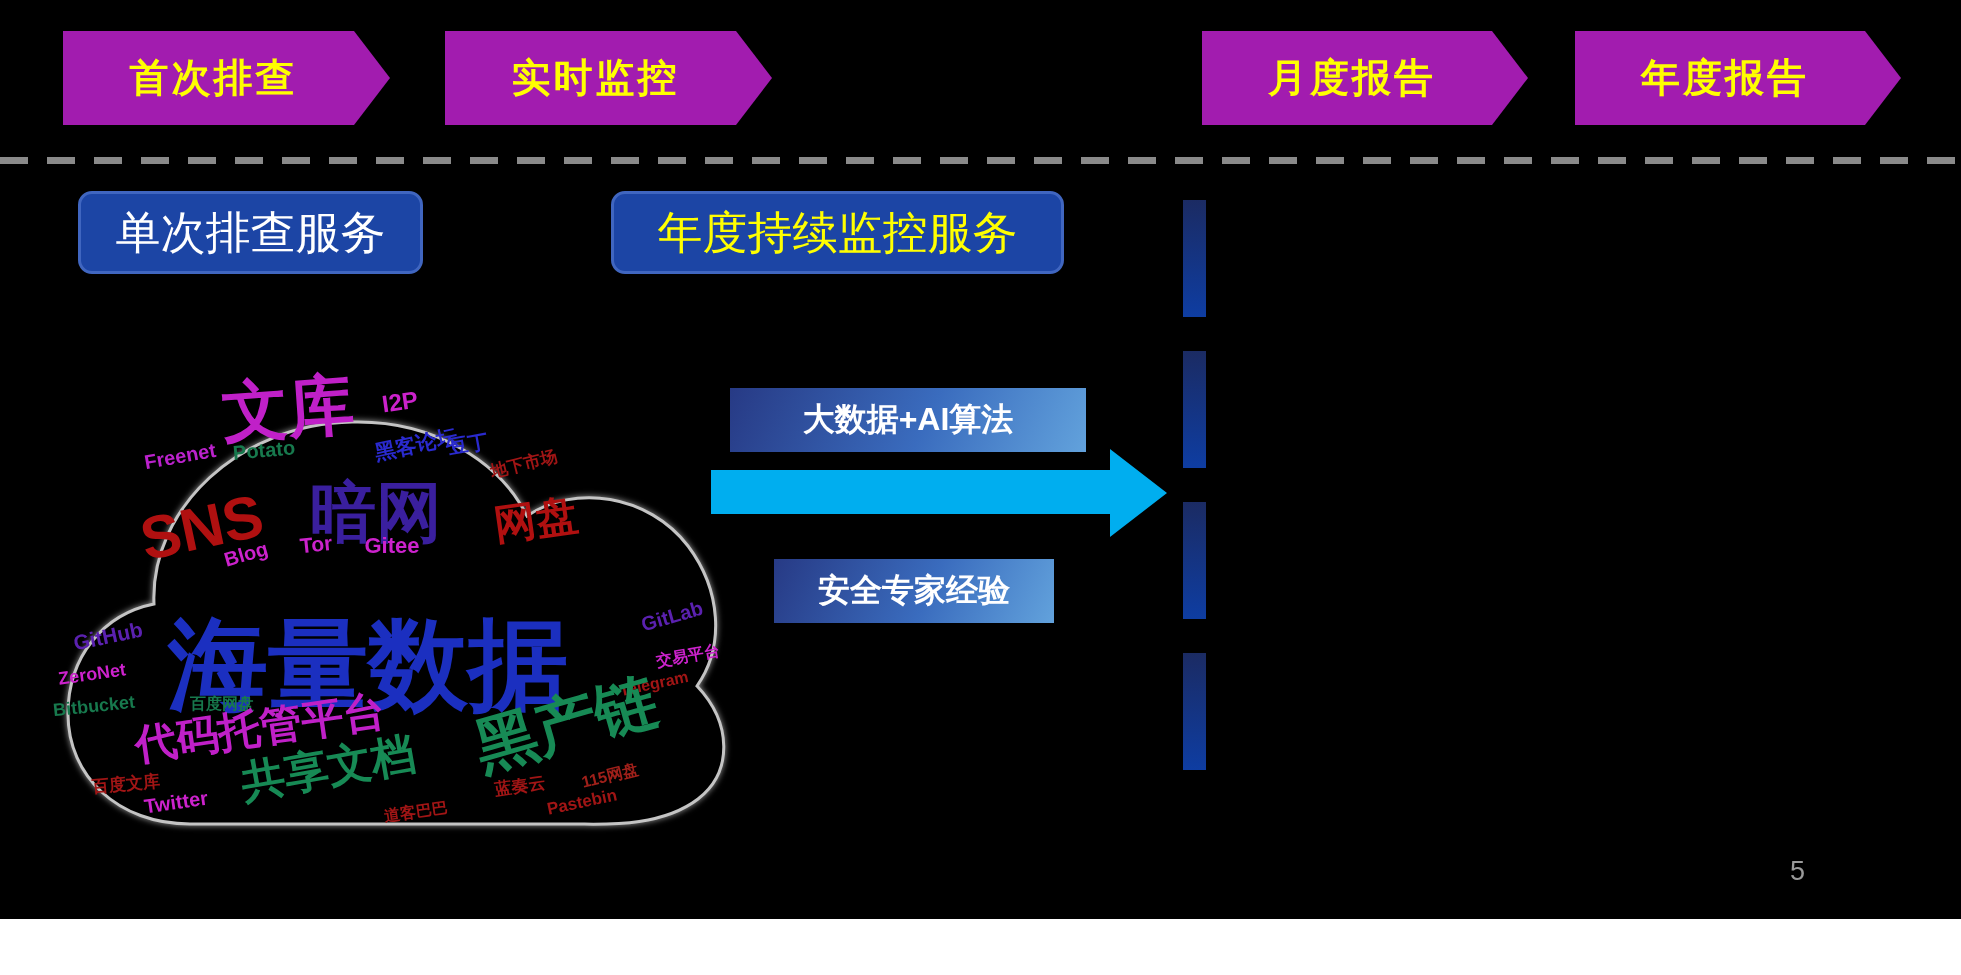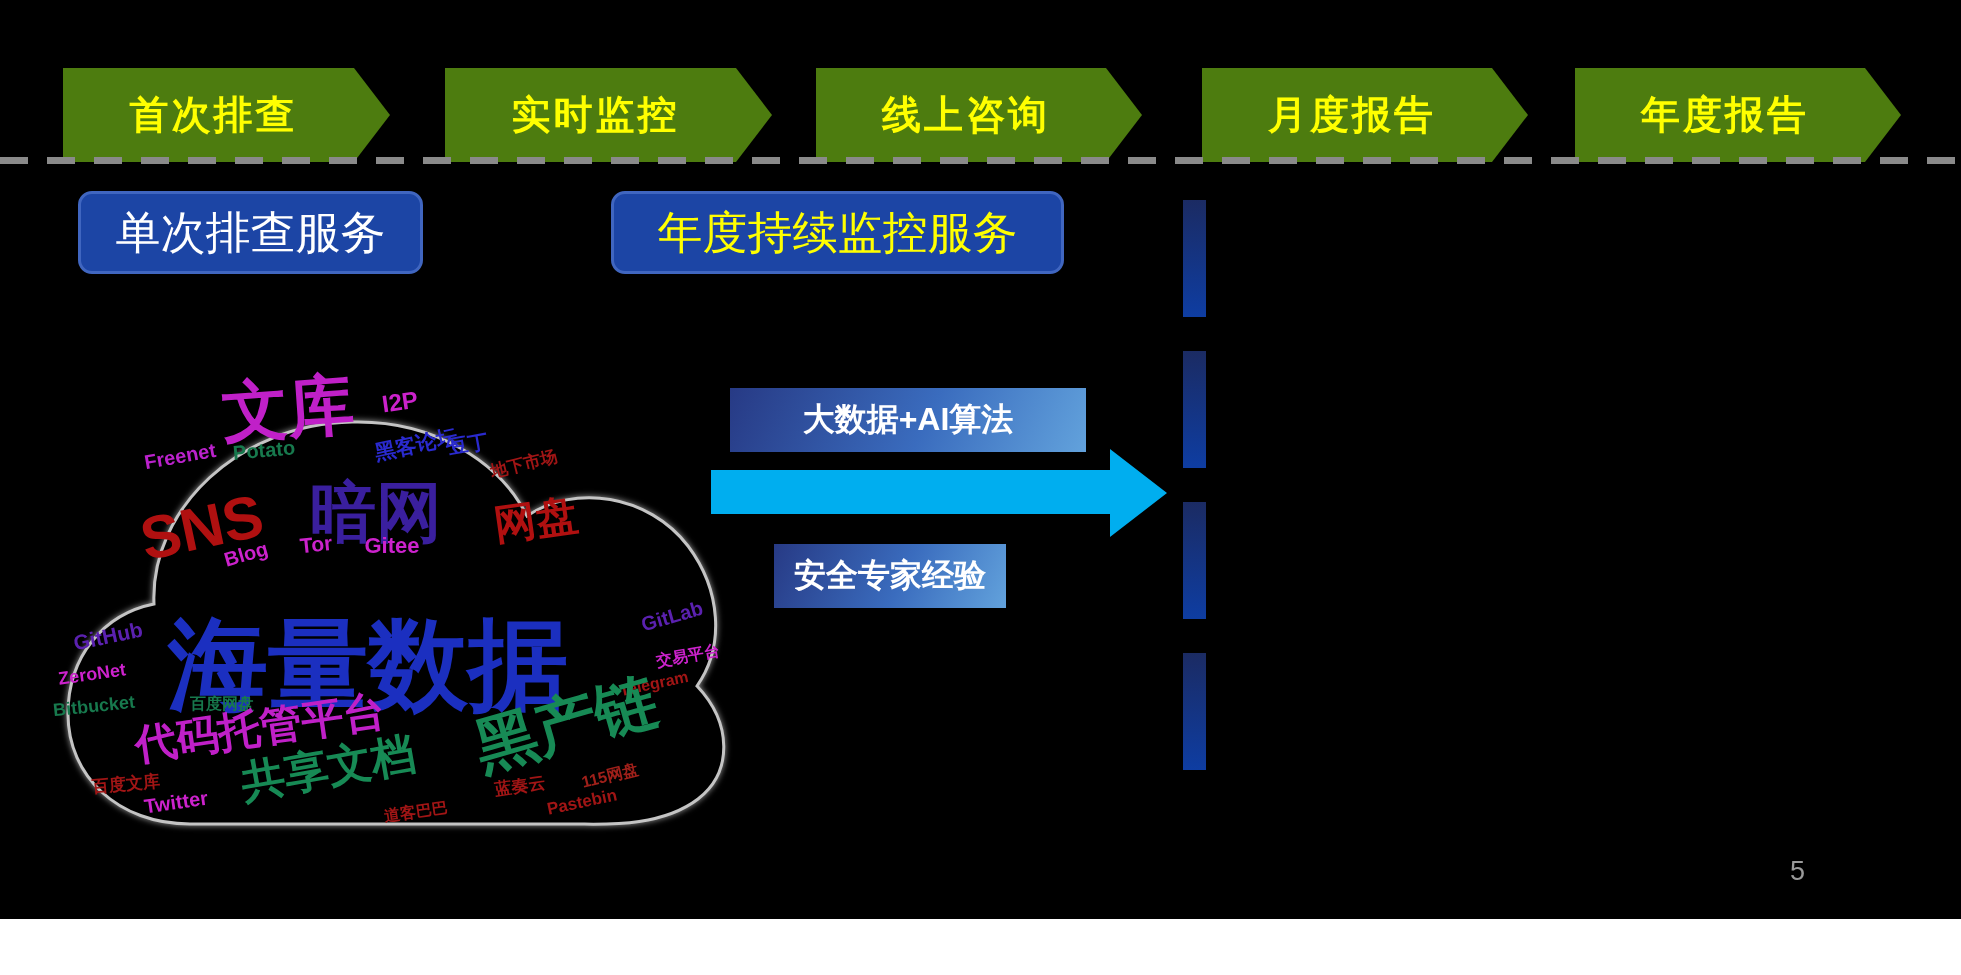--- a/index.html
+++ b/index.html
@@ -2,23 +2,23 @@
 <html><head>
 <meta charset="utf-8">
 <style>
   html,body{margin:0;padding:0;background:#000;}
   .slide{
     position:relative;width:1961px;height:975px;background:#000;overflow:hidden;
     font-family:"Liberation Sans",sans-serif;
   }
   
   .chevron{
-    position:absolute;top:31px;height:94px;background:#4d7c0f;
+    position:absolute;top:31px;height:94px;background:#a21caf;
     clip-path:polygon(0 0, calc(100% - 36px) 0, 100% 50%, calc(100% - 36px) 100%, 0 100%);
-    display:flex;align-items:center;justify-content:center;padding-right:26px;box-sizing:border-box;margin-top:37px;
+    display:flex;align-items:center;justify-content:center;padding-right:26px;box-sizing:border-box;
   }
   .chevron span{color:#ffff00;font-size:39px;font-weight:700;letter-spacing:3px;white-space:nowrap;}
   .c1{left:63px;width:327px;}
   .c2{left:445px;width:327px;}
   .c3{left:816px;width:326px;}
   .c4{left:1202px;width:326px;}
   .c5{left:1575px;width:326px;}
   
   .hdash{
     position:absolute;top:157px;left:0;width:1961px;height:7px;
@@ -41,21 +41,21 @@
     position:absolute;white-space:nowrap;font-weight:700;line-height:1;
     font-family:"Liberation Sans",sans-serif;
   }
   
   .grad-label{
     position:absolute;height:64px;display:flex;align-items:center;justify-content:center;
     background:linear-gradient(115deg,#273a85 0%,#3a6cbe 55%,#62a2dc 100%);
   }
   .grad-label span{color:#ffffff;font-size:32px;font-weight:700;white-space:nowrap;}
   .label-top{left:730px;top:388px;width:356px;}
-  .label-bottom{left:774px;top:544px;width:232px;}
+  .label-bottom{left:774px;top:559px;width:280px;}
   .flow-arrow{position:absolute;left:711px;top:449px;}
   
   .vdash-seg{
     position:absolute;left:1183px;width:23px;height:117px;
     background:linear-gradient(180deg,#1b2b63,#0e3da2);
   }
   .v1{top:200px;} .v2{top:351px;} .v3{top:502px;} .v4{top:653px;}
   
   .page-number{position:absolute;left:1790px;top:856px;font-size:27px;color:#9a9a9a;}
   .footer-band{position:absolute;left:0;top:919px;width:1961px;height:56px;background:#ffffff;}
@@ -63,23 +63,20 @@
 </head>
 <body>
 
 <div class="slide">
 
   <div class="chevron c1">
     <span>首次排查</span>
   </div>
   <div class="chevron c2">
     <span>实时监控</span>
-  </div>
-  <div class="chevron c3">
-    <span>线上咨询</span>
   </div>
   <div class="chevron c4">
     <span>月度报告</span>
   </div>
   <div class="chevron c5">
     <span>年度报告</span>
   </div>
 
   <div class="hdash"></div>
 

